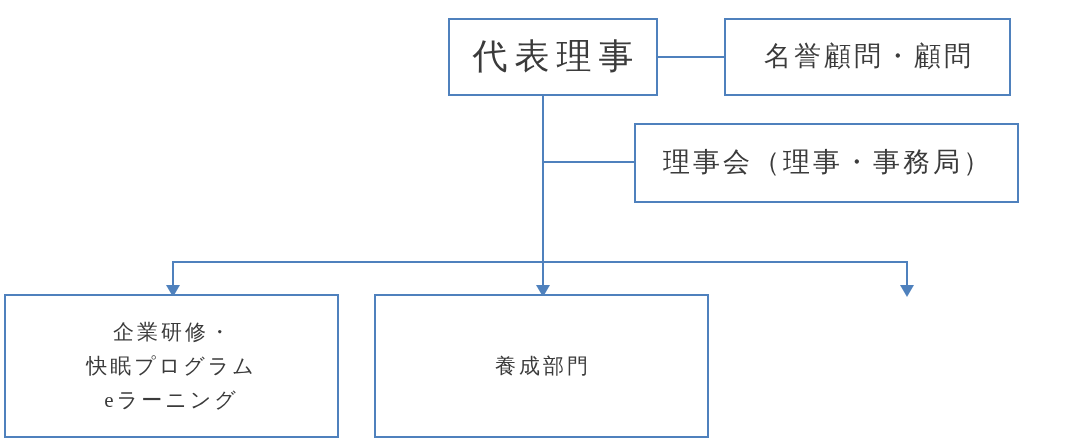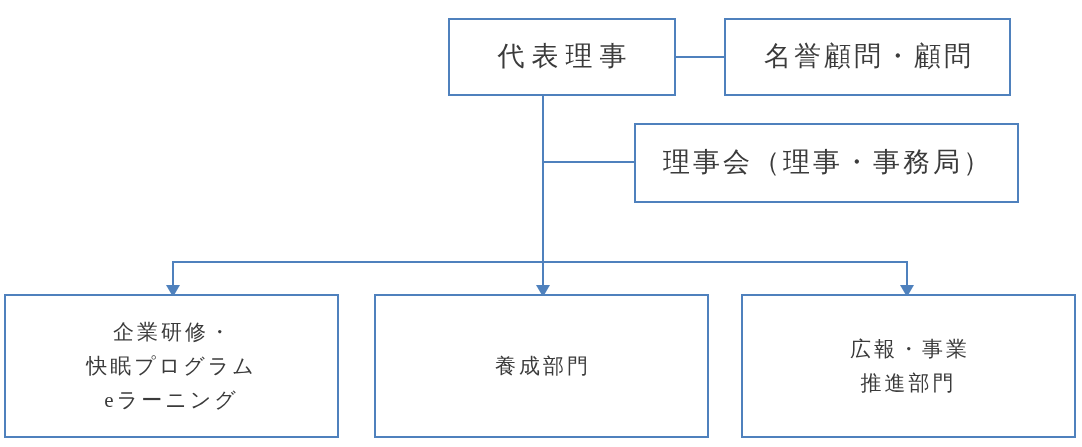--- a/index.html
+++ b/index.html
@@ -33,22 +33,22 @@
     font-family: "Liberation Serif", "DejaVu Serif", serif;
   }
   .node .label {
     display: block;
     width: 100%;
     line-height: 1.45;
   }
 
   .node-rep {
     left: 448px;  top: 18px;
-    width: 228px; height: 78px;
-    font-size: 27px;
+    width: 210px; height: 78px;
+    font-size: 35px;
     letter-spacing: 7px;
     text-indent: 7px;
   }
   .node-advisor {
     left: 724px;  top: 18px;
     width: 287px; height: 78px;
     font-size: 27px;
     letter-spacing: 3px;
     text-indent: 3px;
   }
@@ -146,20 +146,14 @@
   </div>
 
   <div class="node node-dept node-dept-1">
     <span class="label">
       <span>企業研修・</span><br>
       <span>快眠プログラム</span><br>
       <span>eラーニング</span>
     </span>
   </div>
 
-  <div class="node node-dept node-dept-3">
-    <span class="label">
-      <span>広報・事業</span><br>
-      <span>推進部門</span>
-    </span>
-  </div>
 
 </div>
 
 </body></html>

